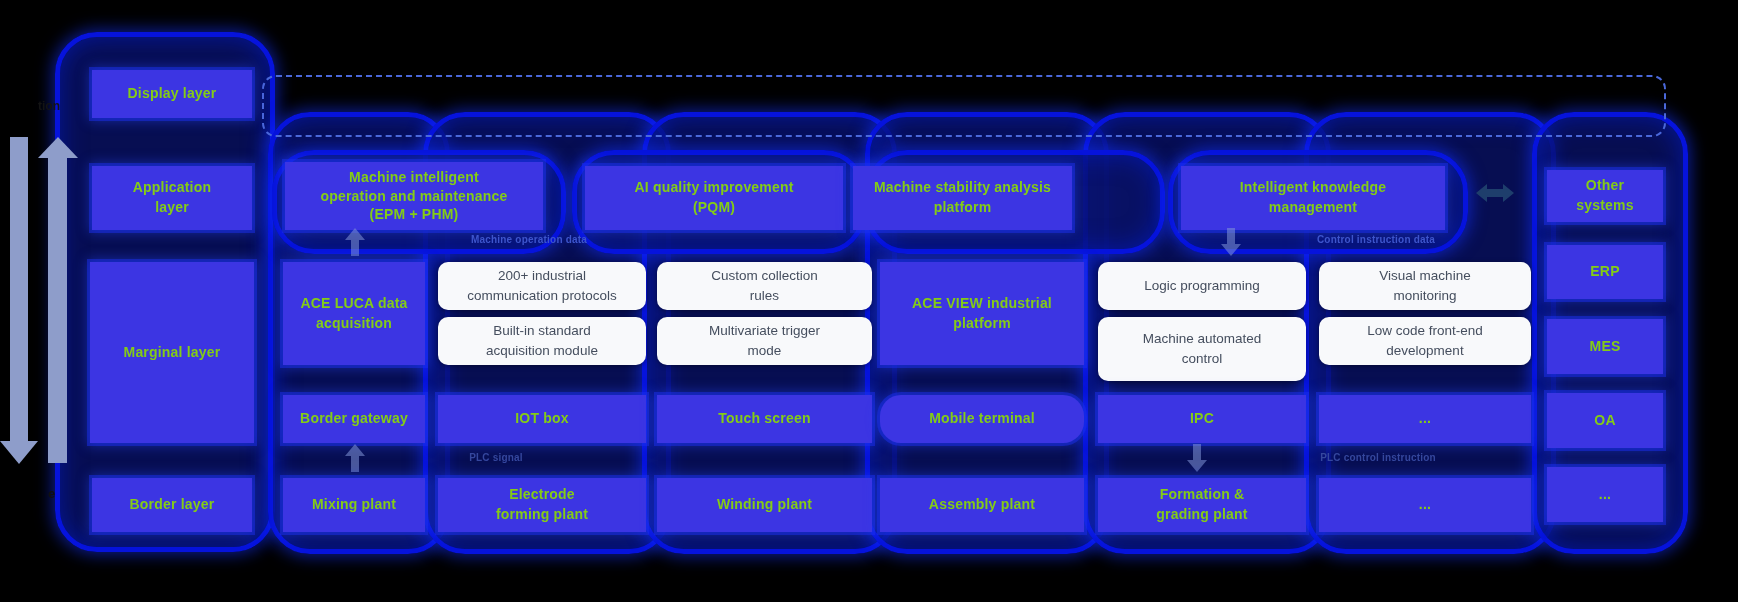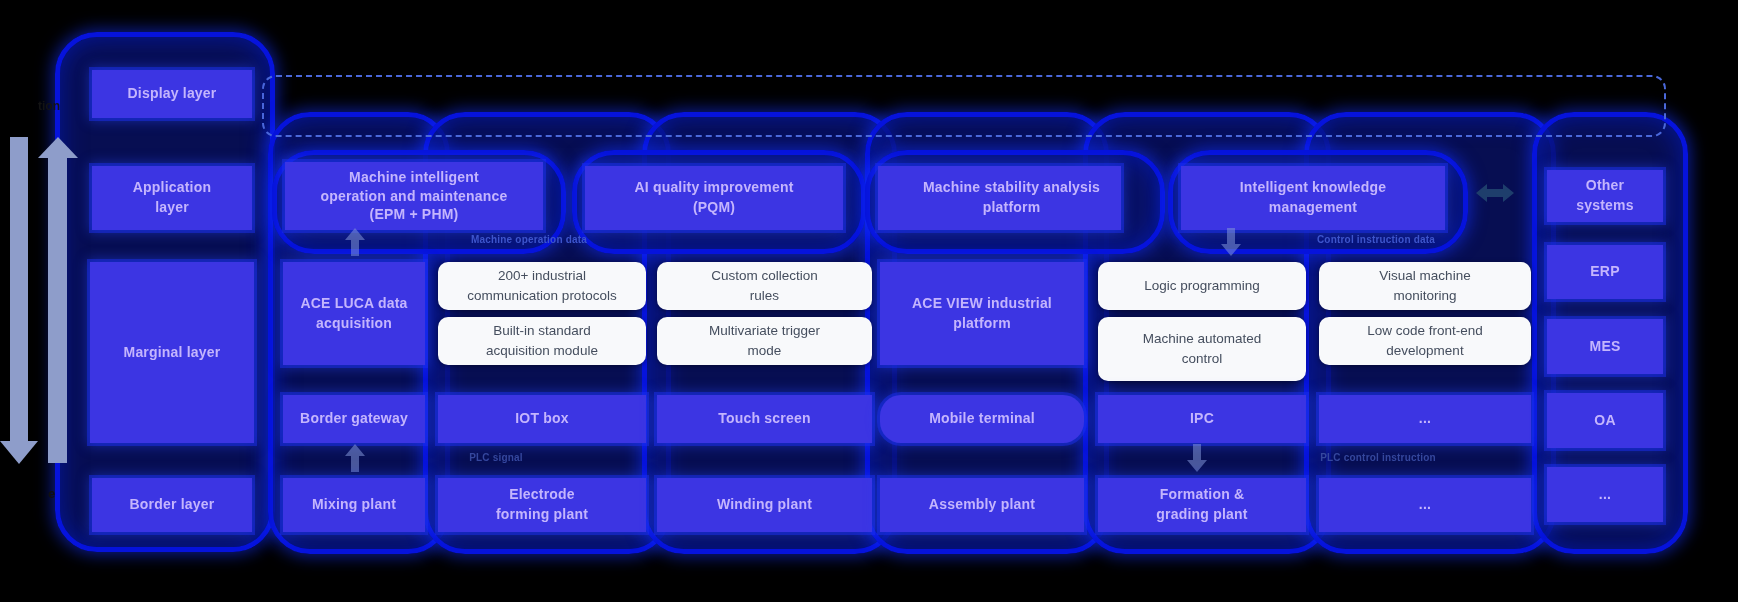--- a/index.html
+++ b/index.html
@@ -13,21 +13,21 @@
     border:5px solid #0613dc;
     border-radius:42px;
     box-shadow:0 0 16px 3px rgba(20,50,255,0.55), inset 0 0 26px rgba(0,30,220,0.55);
   }
   .dashedbox{
     position:absolute;z-index:2;
     border:2px dashed #4a68da;border-radius:14px;background:transparent;
   }
   .bb{
     position:absolute;z-index:3;
-    background:#3c35e3;color:#c4b5fd;
+    background:#3c35e3;color:#84cc16;
     font-size:14px;font-weight:bold;letter-spacing:.2px;line-height:1.42;
     display:flex;align-items:center;justify-content:center;text-align:center;
     white-space:pre-line;
     box-shadow:0 0 0 3px rgba(25,45,235,0.5),0 0 12px 3px rgba(40,70,255,0.45);
   }
   .wb{
     position:absolute;z-index:3;
     background:#f8f9fb;color:#454e5e;
     font-size:13.5px;font-weight:500;line-height:1.5;
     border-radius:10px;
@@ -79,21 +79,21 @@
   <div class="bb" style="left:92px;top:166px;width:160px;height:64px;">Application
 layer</div>
   <div class="bb" style="left:90px;top:262px;width:164px;height:181px;">Marginal layer</div>
   <div class="bb" style="left:92px;top:478px;width:160px;height:54px;">Border layer</div>
 
   <div class="bb" style="left:285px;top:162px;width:258px;height:68px;line-height:1.35;">Machine intelligent
 operation and maintenance
 (EPM + PHM)</div>
   <div class="bb" style="left:585px;top:166px;width:258px;height:64px;">AI quality improvement
 (PQM)</div>
-  <div class="bb" style="left:878px;top:166px;width:219px;height:64px;padding-left:24px;">Machine stability analysis
+  <div class="bb" style="left:853px;top:166px;width:219px;height:64px;">Machine stability analysis
 platform</div>
   <div class="bb" style="left:1181px;top:166px;width:264px;height:64px;">Intelligent knowledge
 management</div>
 
   <svg class="icon" style="left:344px;top:228px;" width="22" height="28" viewBox="0 0 22 28">
     <polygon points="11,0 21,12 15,12 15,28 7,28 7,12 1,12" fill="rgba(130,150,215,0.55)"></polygon>
   </svg>
   <div class="fl" style="left:399px;top:234px;width:260px;">Machine operation data</div>
   <svg class="icon" style="left:1220px;top:228px;" width="22" height="28" viewBox="0 0 22 28">
     <polygon points="11,28 21,16 15,16 15,0 7,0 7,16 1,16" fill="rgba(130,150,215,0.55)"></polygon>

